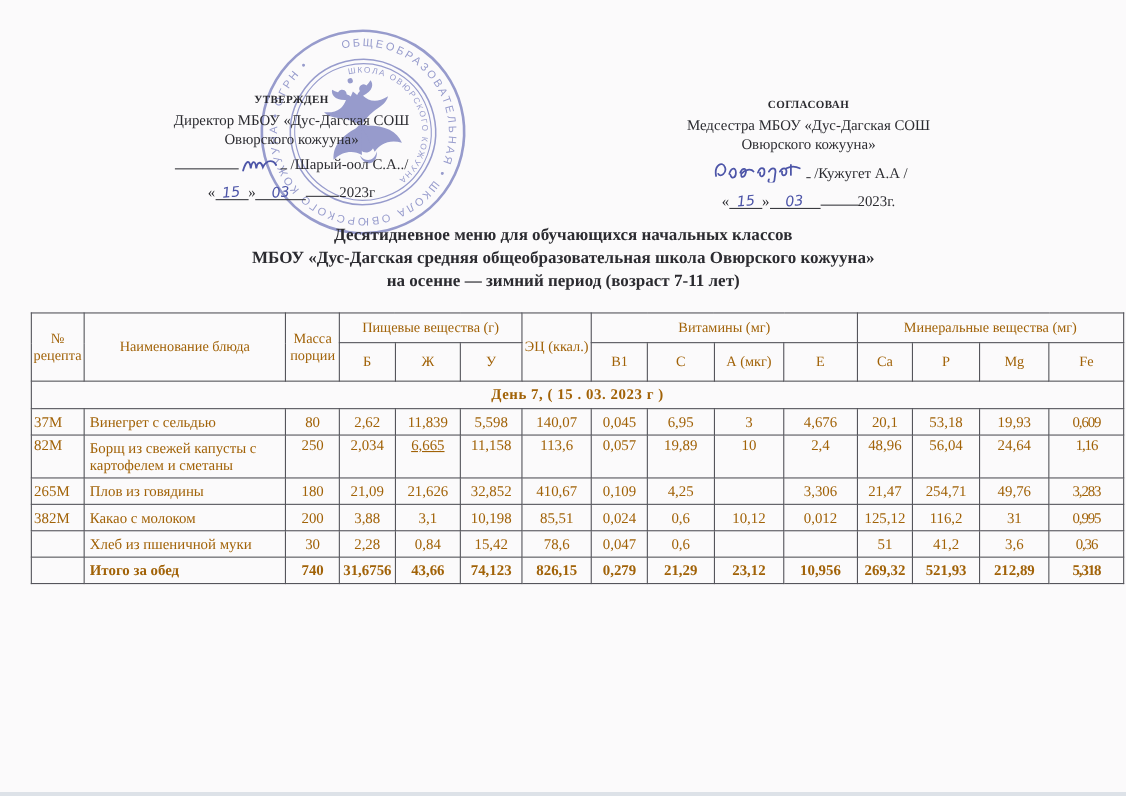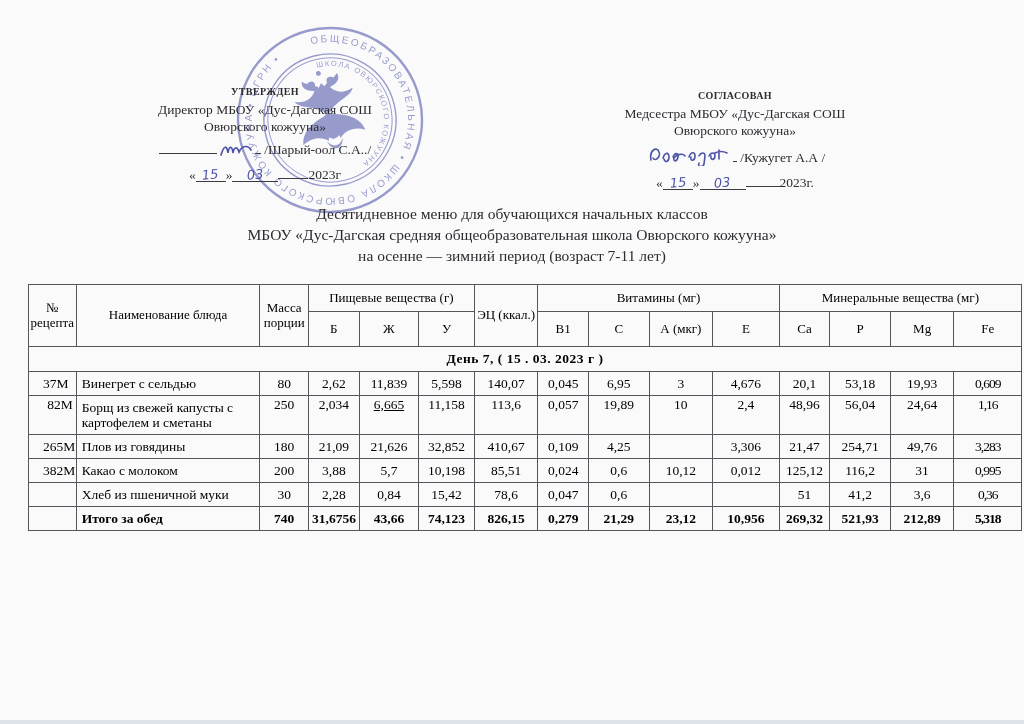--- a/index.html
+++ b/index.html
@@ -20,35 +20,35 @@
   .hand{
     color:#4d55a8;font-style:italic;display:inline-block;
     font-family:"DejaVu Sans",sans-serif;font-size:13px;transform:rotate(-5deg);
   }
   .sig-svg{vertical-align:baseline;margin:0 2px -4px 2px;}
   .dateline{margin-top:6px;white-space:nowrap;}
   
   #stamp{position:absolute;left:232px;top:22px;width:196px;height:196px;opacity:.62;pointer-events:none;}
   
   #doc-title{position:absolute;left:0;top:204px;width:1024px;text-align:center;
-    font-weight:normal;font-size:15.5px;line-height:1.35;}
+    font-weight:bold;font-size:15.5px;line-height:1.35;}
   
   #menu-table{
     position:absolute;left:28px;top:284px;width:994px;
     border-collapse:collapse;table-layout:fixed;
-    font-size:13.5px;color:#000000;
+    font-size:13.5px;color:#a16207;
   }
   #menu-table th,#menu-table td{
     border:1px solid #55555b;padding:1px 3px;vertical-align:middle;
     overflow:hidden;
   }
   #menu-table th{font-weight:normal;text-align:center;font-size:13px;line-height:1.12;padding:2px 1px;}
   #menu-table td{text-align:center;}
   #menu-table td.dish{text-align:left;padding-left:5px;line-height:1.12;}
-  #menu-table td.recipe{text-align:left;padding-left:14px;}
+  #menu-table td.recipe{text-align:left;padding-left:2px;}
   #menu-table tr.day-row td{font-weight:bold;height:22px;letter-spacing:.5px;}
   #menu-table tr.total-row td{font-weight:bold;}
   #menu-table tr.h1 th{height:22px;}
   #menu-table tr.h2 th{height:30px;}
   #menu-table tr.r{height:24px;}
   #menu-table tr.r2{height:39px;}
   .fe-col{letter-spacing:-1px;}
 </style>
 </head>
 <body>
@@ -174,21 +174,21 @@
     <td>0,045</td>
     <td>6,95</td>
     <td>3</td>
     <td>4,676</td>
     <td>20,1</td>
     <td>53,18</td>
     <td>19,93</td>
     <td class="fe-col">0,609</td>
   </tr>
   <tr class="r2">
-    <td class="recipe" style="vertical-align:top;text-align:right;">82М</td>
+    <td class="recipe" style="vertical-align:top;">82М</td>
     <td class="dish">Борщ из свежей капусты с картофелем и сметаны</td>
     <td style="vertical-align:top;">250</td>
     <td style="vertical-align:top;">2,034</td>
     <td style="vertical-align:top;text-decoration:underline;">6,665</td>
     <td style="vertical-align:top;">11,158</td>
     <td style="vertical-align:top;">113,6</td>
     <td style="vertical-align:top;">0,057</td>
     <td style="vertical-align:top;">19,89</td>
     <td style="vertical-align:top;">10</td>
     <td style="vertical-align:top;">2,4</td>
@@ -212,21 +212,21 @@
     <td>21,47</td>
     <td>254,71</td>
     <td>49,76</td>
     <td class="fe-col">3,283</td>
   </tr>
   <tr class="r">
     <td class="recipe">382М</td>
     <td class="dish">Какао с молоком</td>
     <td>200</td>
     <td>3,88</td>
-    <td>5,7</td>
+    <td>3,1</td>
     <td>10,198</td>
     <td>85,51</td>
     <td>0,024</td>
     <td>0,6</td>
     <td>10,12</td>
     <td>0,012</td>
     <td>125,12</td>
     <td>116,2</td>
     <td>31</td>
     <td class="fe-col">0,995</td>

